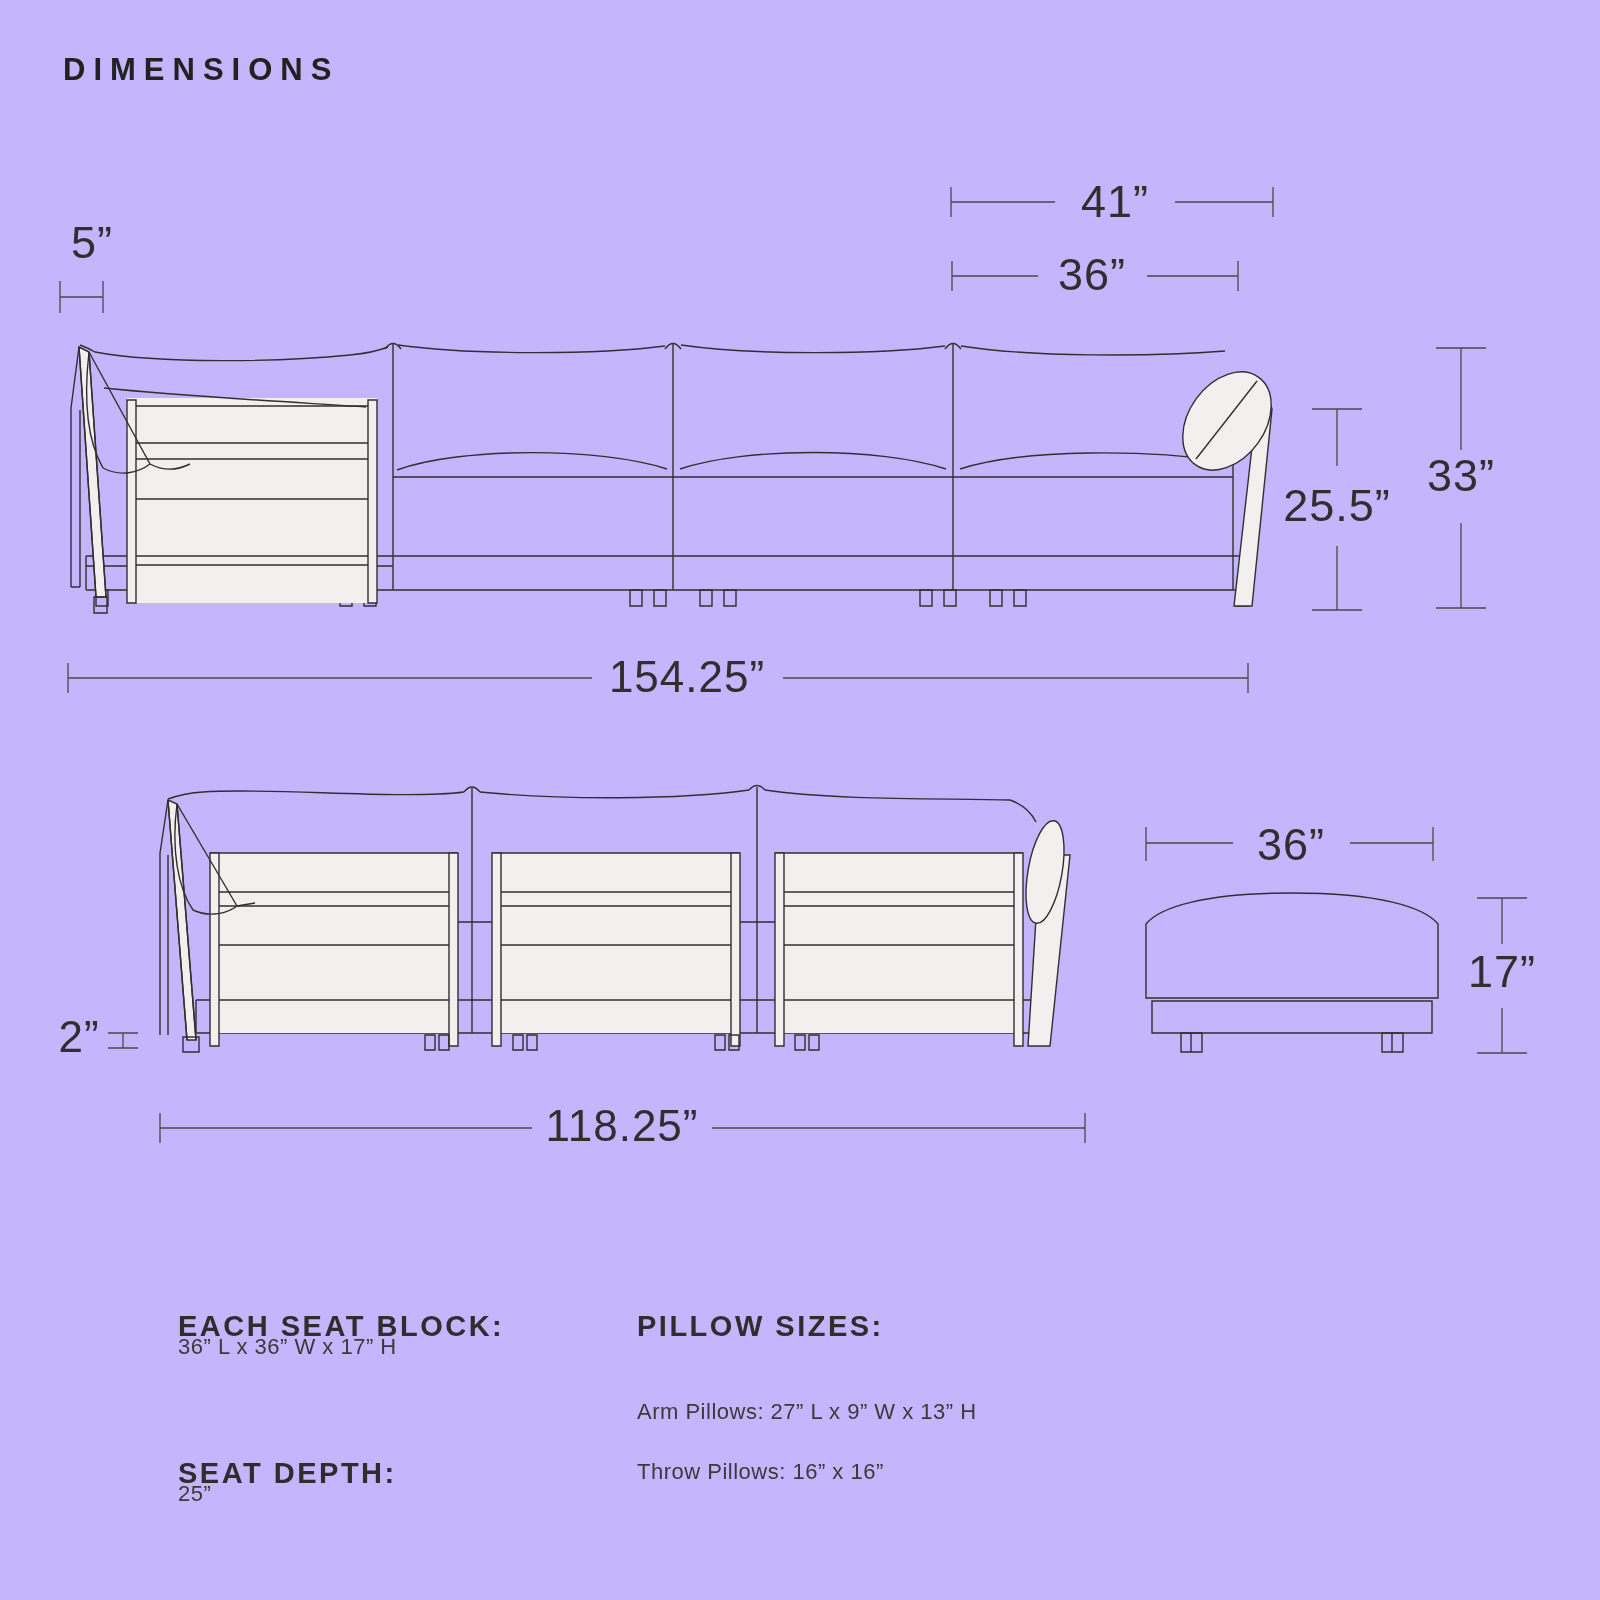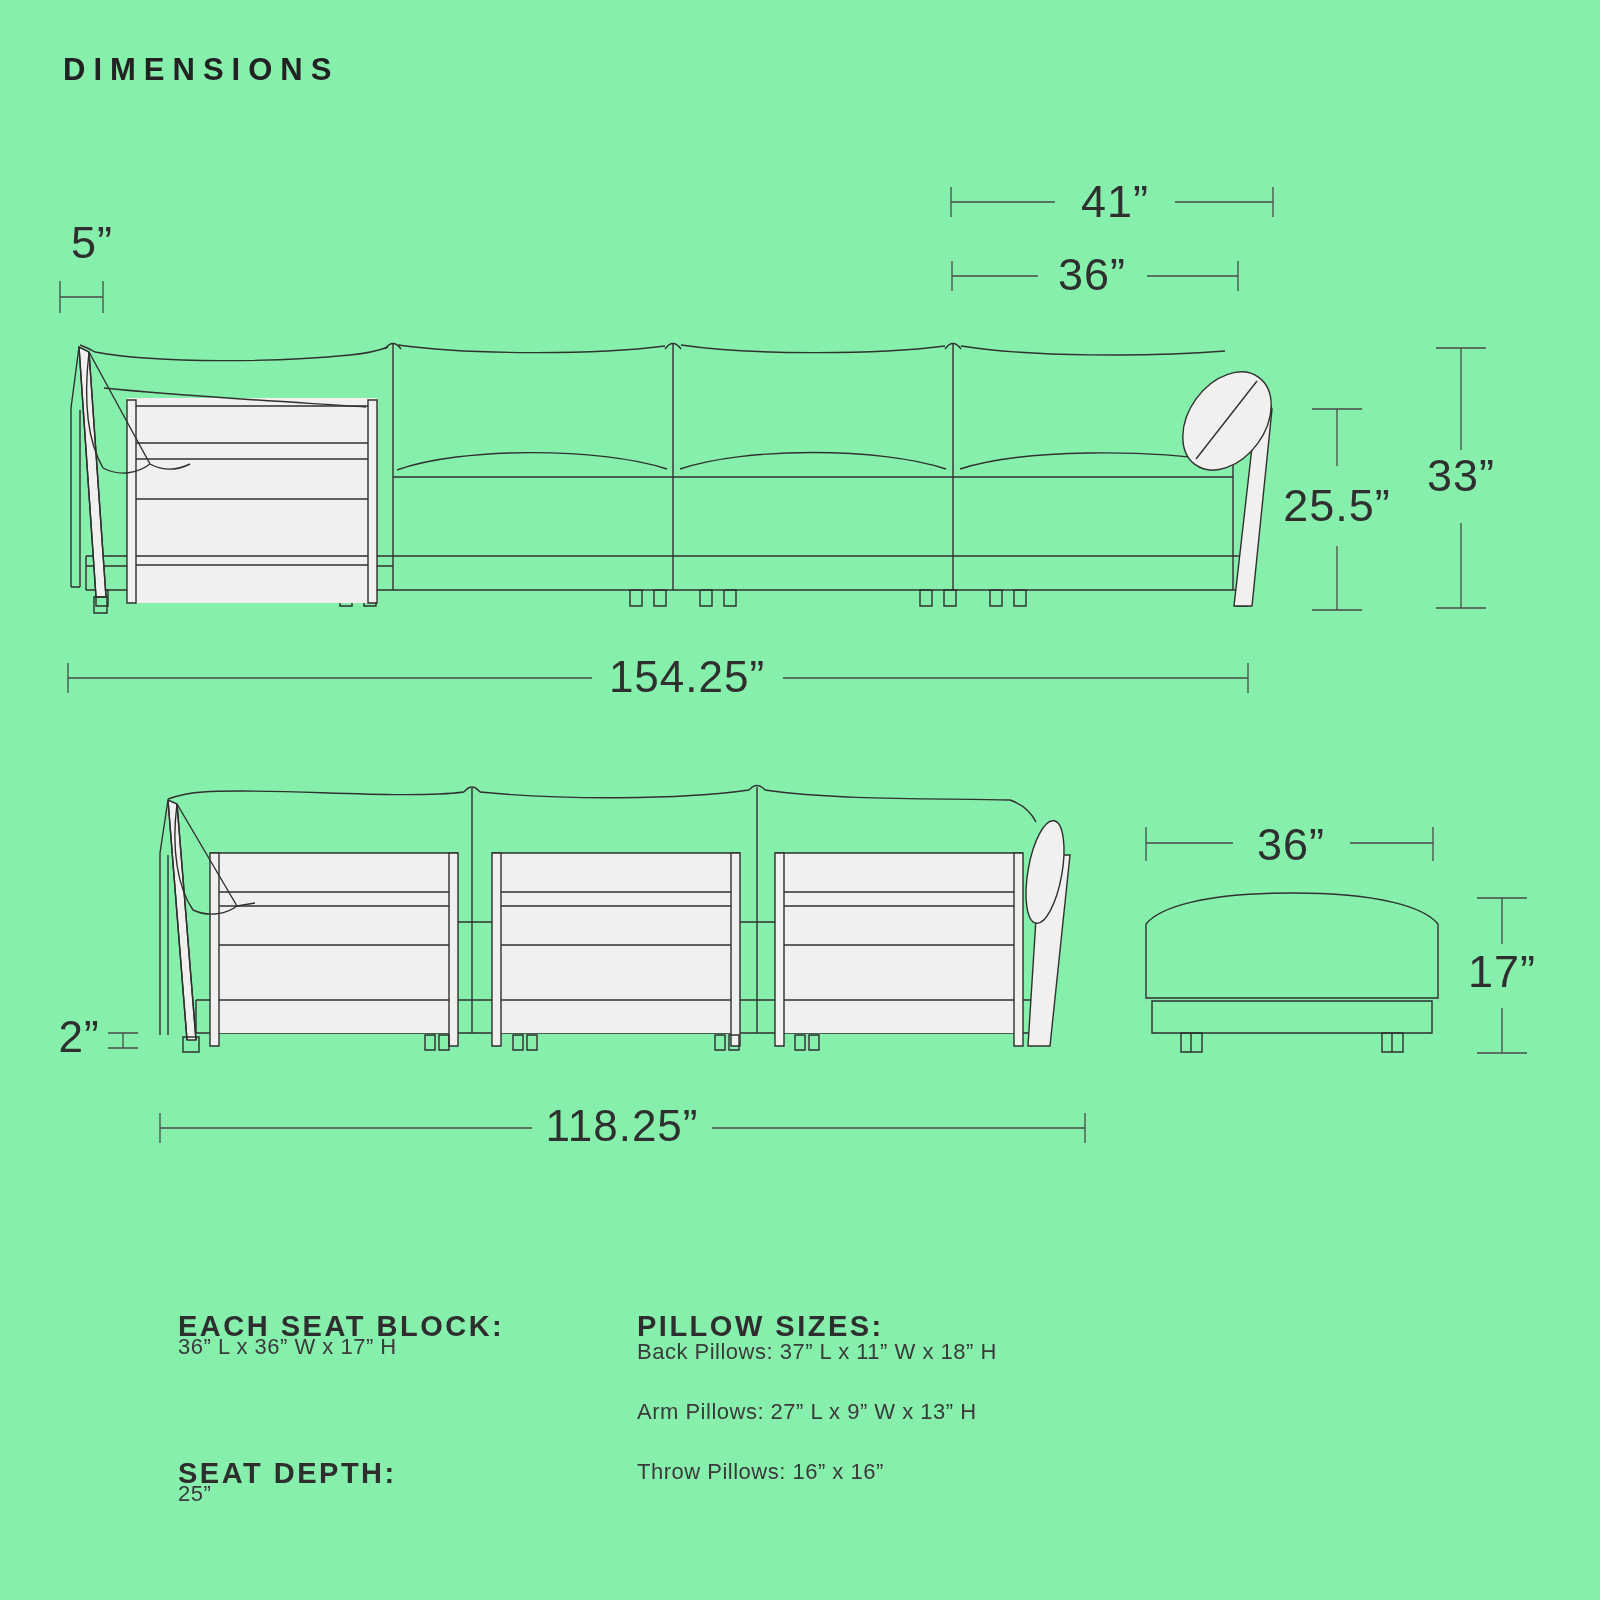--- a/index.html
+++ b/index.html
@@ -1,17 +1,17 @@
 <!DOCTYPE html>
 <html><head>
 <meta charset="utf-8">
 <style>
   html,body{margin:0;padding:0;}
   body{background:#e8e8e6;font-family:"Liberation Sans",sans-serif;}
-  #stage{position:relative;width:1600px;height:1600px;background:#86efac;overflow:hidden;margin:0 auto;}
+  #stage{position:relative;width:1600px;height:1600px;background:#c4b5fd;overflow:hidden;margin:0 auto;}
   #lineart{position:absolute;left:0;top:0;width:1600px;height:1600px;}
   .lbl{position:absolute;color:#2d2d2d;white-space:nowrap;}
   .title{font-size:31px;font-weight:bold;letter-spacing:8px;color:#222;}
   .dim{transform:translate(-50%,-50%);font-size:45px;font-weight:400;letter-spacing:1px;color:#2f2f2f;}
   .dim.small{font-size:44px;}
   .spec-h{font-size:29px;font-weight:bold;letter-spacing:2.5px;color:#2e2e2e;margin-top:25px;}
   .spec-v{font-size:22px;font-weight:400;color:#3a3a3a;letter-spacing:0.5px;}
   svg path, svg rect, svg ellipse, svg line{vector-effect:non-scaling-stroke;}
 </style>
 </head>
@@ -212,16 +212,15 @@
   <div class="lbl dim small" style="left:622px;top:1126px;">118.25”</div>
   <div class="lbl dim" style="left:1291px;top:845px;">36”</div>
   <div class="lbl dim" style="left:1502px;top:972px;">17”</div>
 
   <div class="lbl spec-h" style="left:178px;top:1285px;">EACH SEAT BLOCK:</div>
   <div class="lbl spec-v" style="left:178px;top:1334px;">36” L x 36” W x 17” H</div>
   <div class="lbl spec-h" style="left:178px;top:1432px;">SEAT DEPTH:</div>
   <div class="lbl spec-v" style="left:178px;top:1481px;">25”</div>
 
   <div class="lbl spec-h" style="left:637px;top:1285px;">PILLOW SIZES:</div>
-  <div class="lbl spec-v" style="left:637px;top:1339px;">Back Pillows: 37” L x 11” W x 18” H</div>
   <div class="lbl spec-v" style="left:637px;top:1399px;">Arm Pillows: 27” L x 9” W x 13” H</div>
   <div class="lbl spec-v" style="left:637px;top:1459px;">Throw Pillows: 16” x 16”</div>
 </div>
 
 </body></html>

